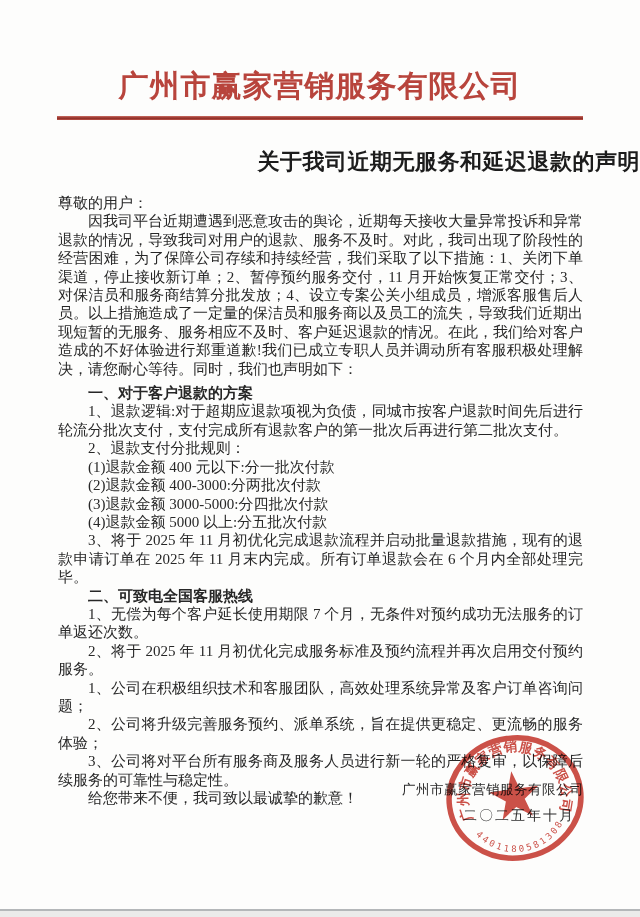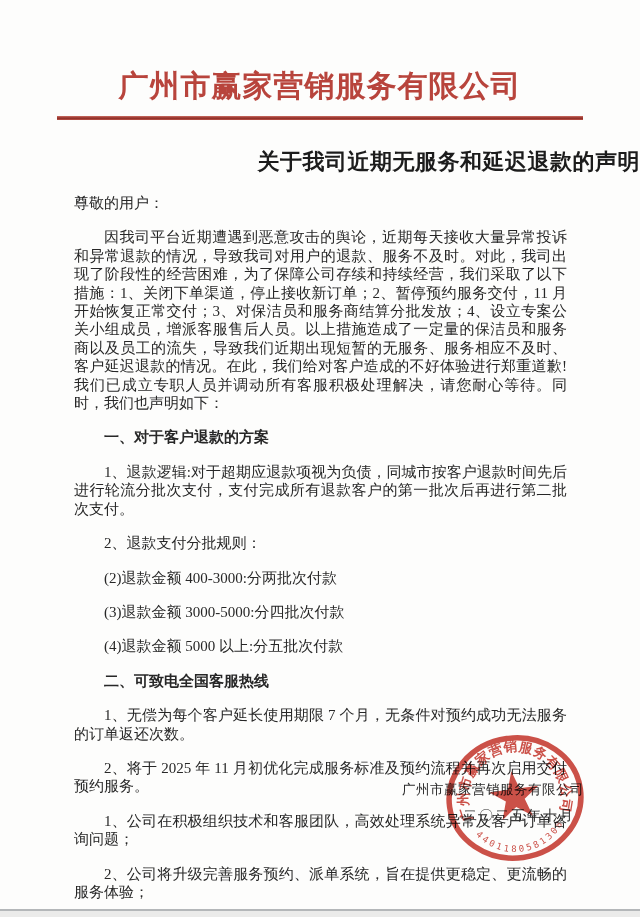--- a/index.html
+++ b/index.html
@@ -37,21 +37,21 @@
     letter-spacing: 0.5px;
     color: #1c1c1c;
     font-family: "Liberation Sans", "DejaVu Sans", sans-serif;
   }
   .body-text {
     margin: 17px 57px 0 58px;
     font-size: 15px;
     line-height: 18.4px;
     text-align: justify;
   }
-  .para { margin: 16px; }
+  .para { margin: 0; }
   .indent { text-indent: 2em; }
   .heading { font-weight: bold; }
   #sections { margin-top: 6px; }
   .sig-company {
     position: absolute;
     top: 781px;
     right: 56px;
     font-size: 13.5px;
     letter-spacing: 0.5px;
     color: #2b2b2b;
@@ -90,23 +90,25 @@
   <h1 class="doc-title">关于我司近期无服务和延迟退款的声明</h1>
 
   <div class="body-text">
     <p class="para">尊敬的用户：</p>
     <p class="para indent">因我司平台近期遭遇到恶意攻击的舆论，近期每天接收大量异常投诉和异常退款的情况，导致我司对用户的退款、服务不及时。对此，我司出现了阶段性的经营困难，为了保障公司存续和持续经营，我们采取了以下措施：1、关闭下单渠道，停止接收新订单；2、暂停预约服务交付，11 月开始恢复正常交付；3、对保洁员和服务商结算分批发放；4、设立专案公关小组成员，增派客服售后人员。以上措施造成了一定量的保洁员和服务商以及员工的流失，导致我们近期出现短暂的无服务、服务相应不及时、客户延迟退款的情况。在此，我们给对客户造成的不好体验进行郑重道歉!我们已成立专职人员并调动所有客服积极处理解决，请您耐心等待。同时，我们也声明如下：</p>
     <div id="sections">
         <section class="doc-section">
           <p class="para indent heading">一、对于客户退款的方案</p>
           <p class="para indent">1、退款逻辑:对于超期应退款项视为负债，同城市按客户退款时间先后进行轮流分批次支付，支付完成所有退款客户的第一批次后再进行第二批次支付。</p>
           <p class="para indent">2、退款支付分批规则：</p>
+          <p class="para indent">(1)退款金额 400 元以下:分一批次付款</p>
           <p class="para indent">(2)退款金额 400-3000:分两批次付款</p>
           <p class="para indent">(3)退款金额 3000-5000:分四批次付款</p>
           <p class="para indent">(4)退款金额 5000 以上:分五批次付款</p>
+          <p class="para indent">3、将于 2025 年 11 月初优化完成退款流程并启动批量退款措施，现有的退款申请订单在 2025 年 11 月末内完成。所有订单退款会在 6 个月内全部处理完毕。</p>
         </section>
         <section class="doc-section">
           <p class="para indent heading">二、可致电全国客服热线</p>
           <p class="para indent">1、无偿为每个客户延长使用期限 7 个月，无条件对预约成功无法服务的订单返还次数。</p>
           <p class="para indent">2、将于 2025 年 11 月初优化完成服务标准及预约流程并再次启用交付预约服务。</p>
         </section>
         <section class="doc-section">
           <p class="para indent">1、公司在积极组织技术和客服团队，高效处理系统异常及客户订单咨询问题；</p>
           <p class="para indent">2、公司将升级完善服务预约、派单系统，旨在提供更稳定、更流畅的服务体验；</p>
           <p class="para indent">3、公司将对平台所有服务商及服务人员进行新一轮的严格复审，以保障后续服务的可靠性与稳定性。</p>

